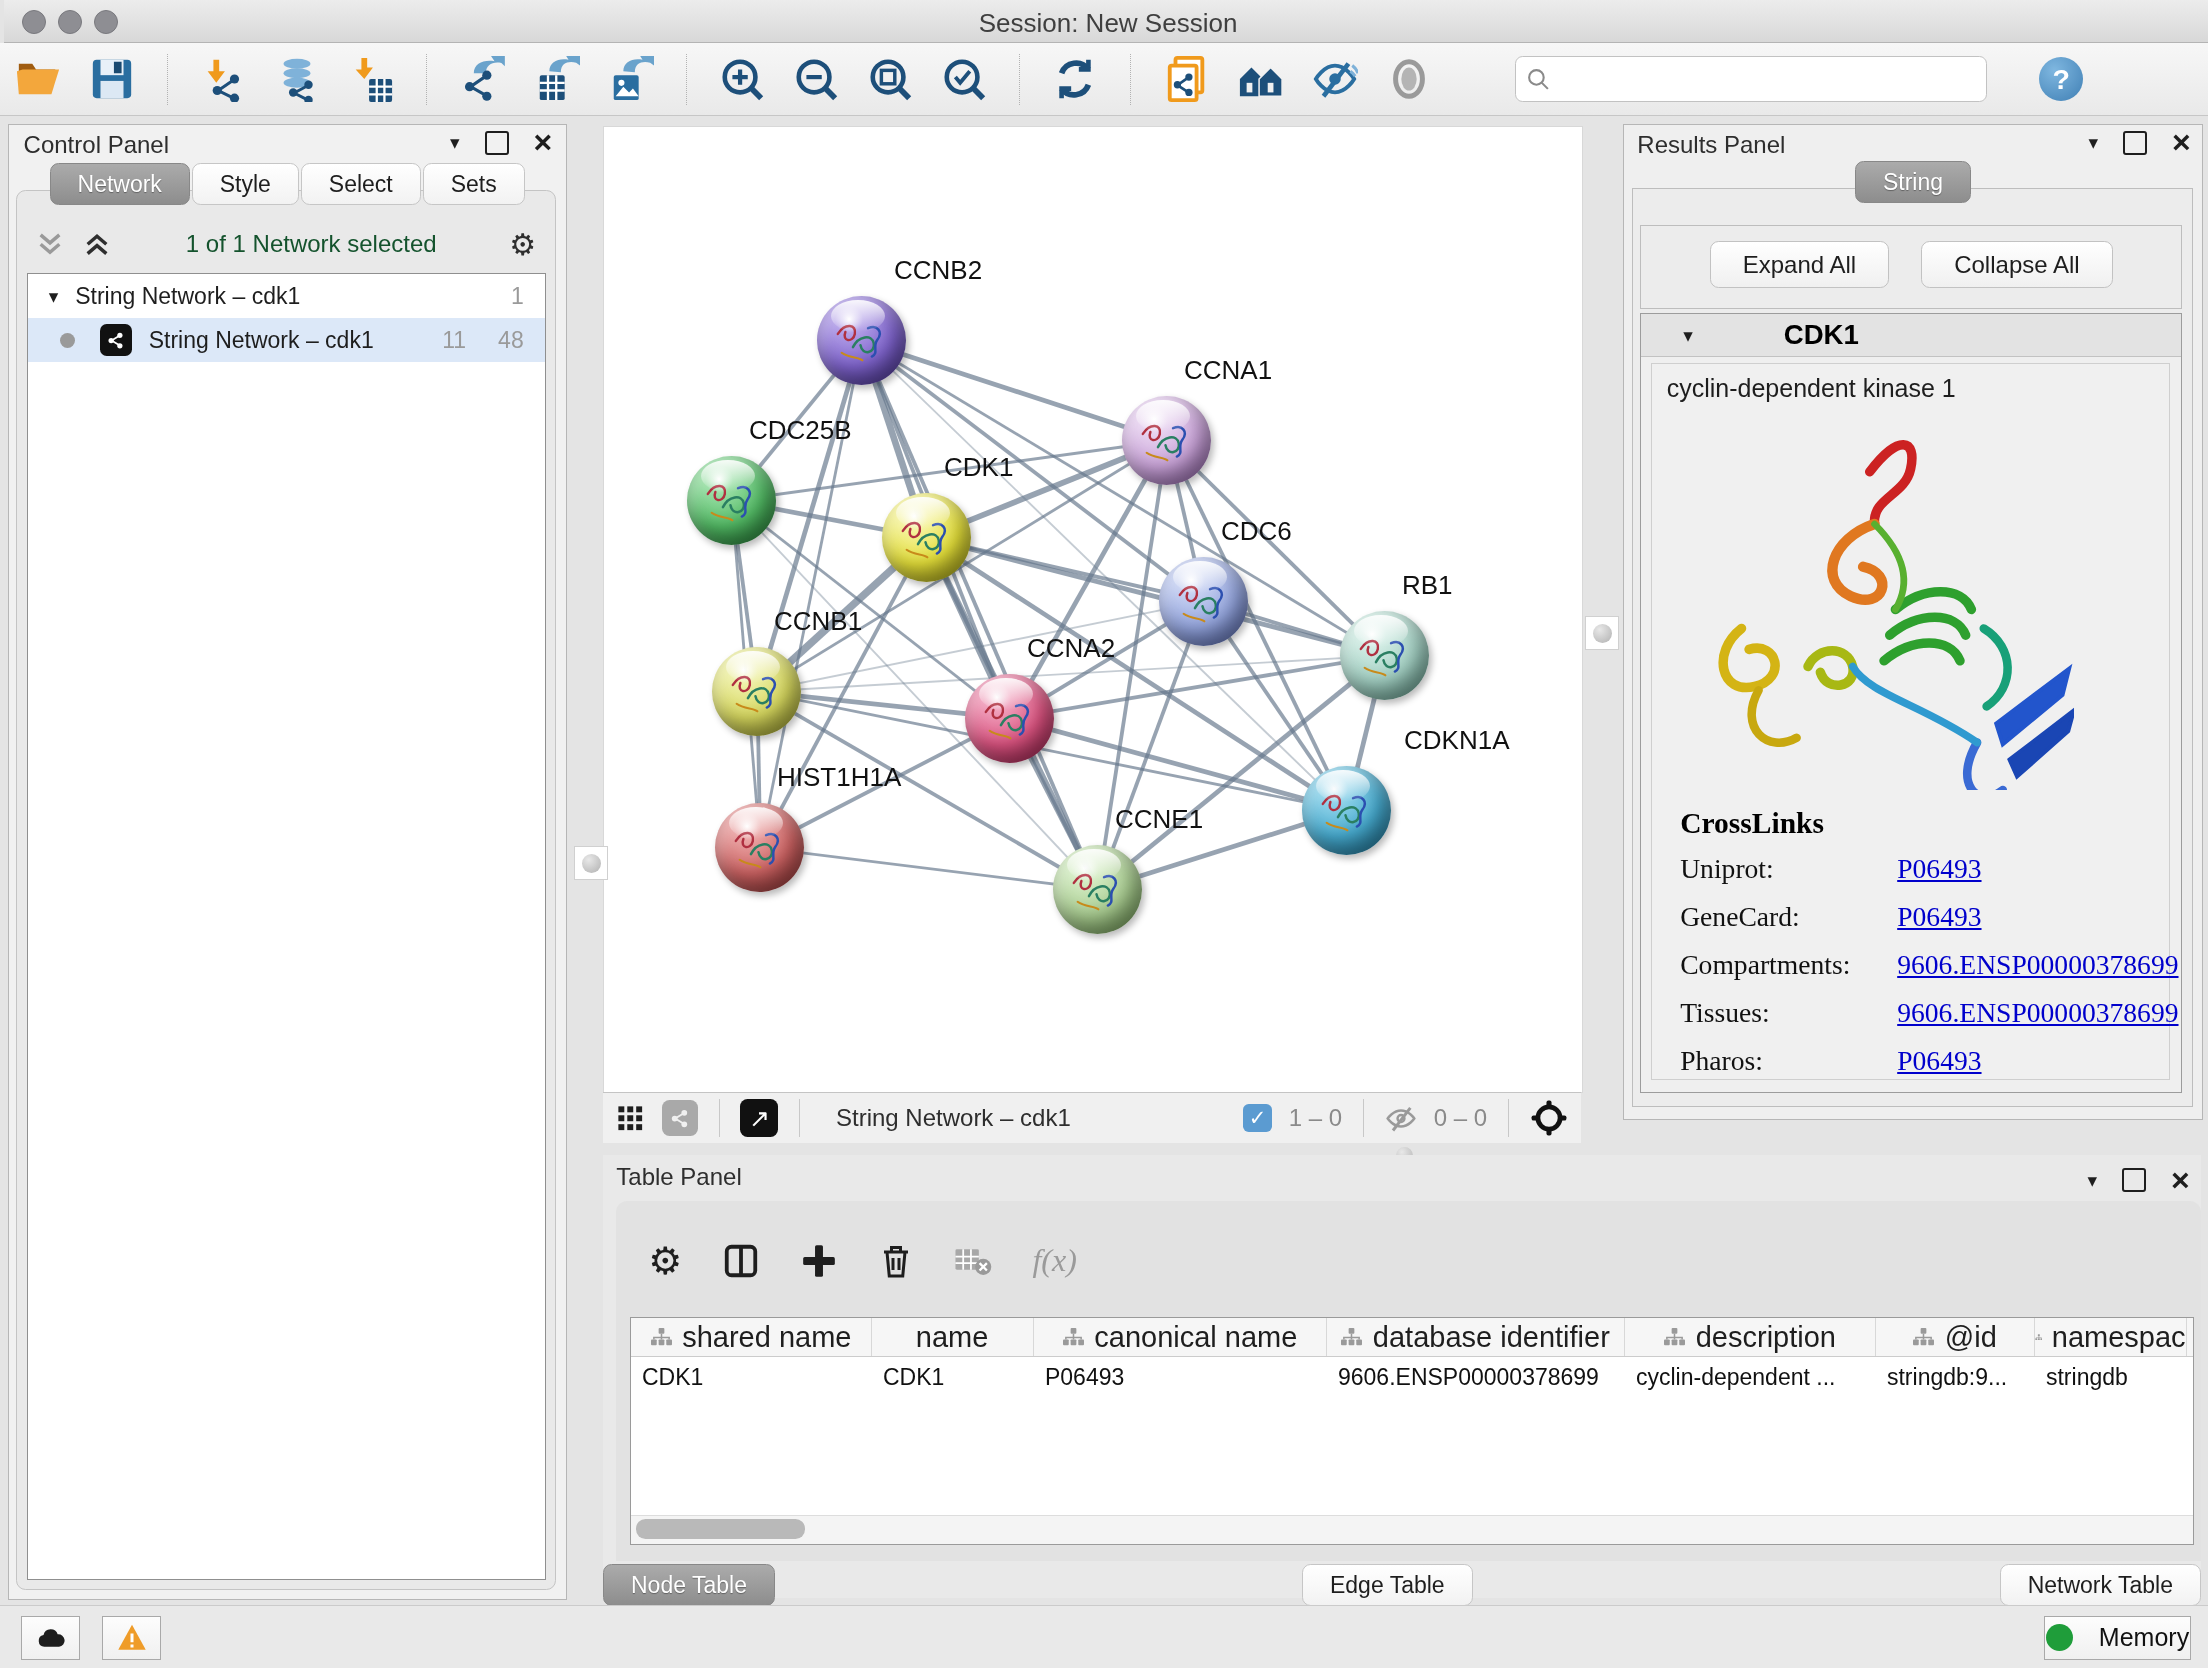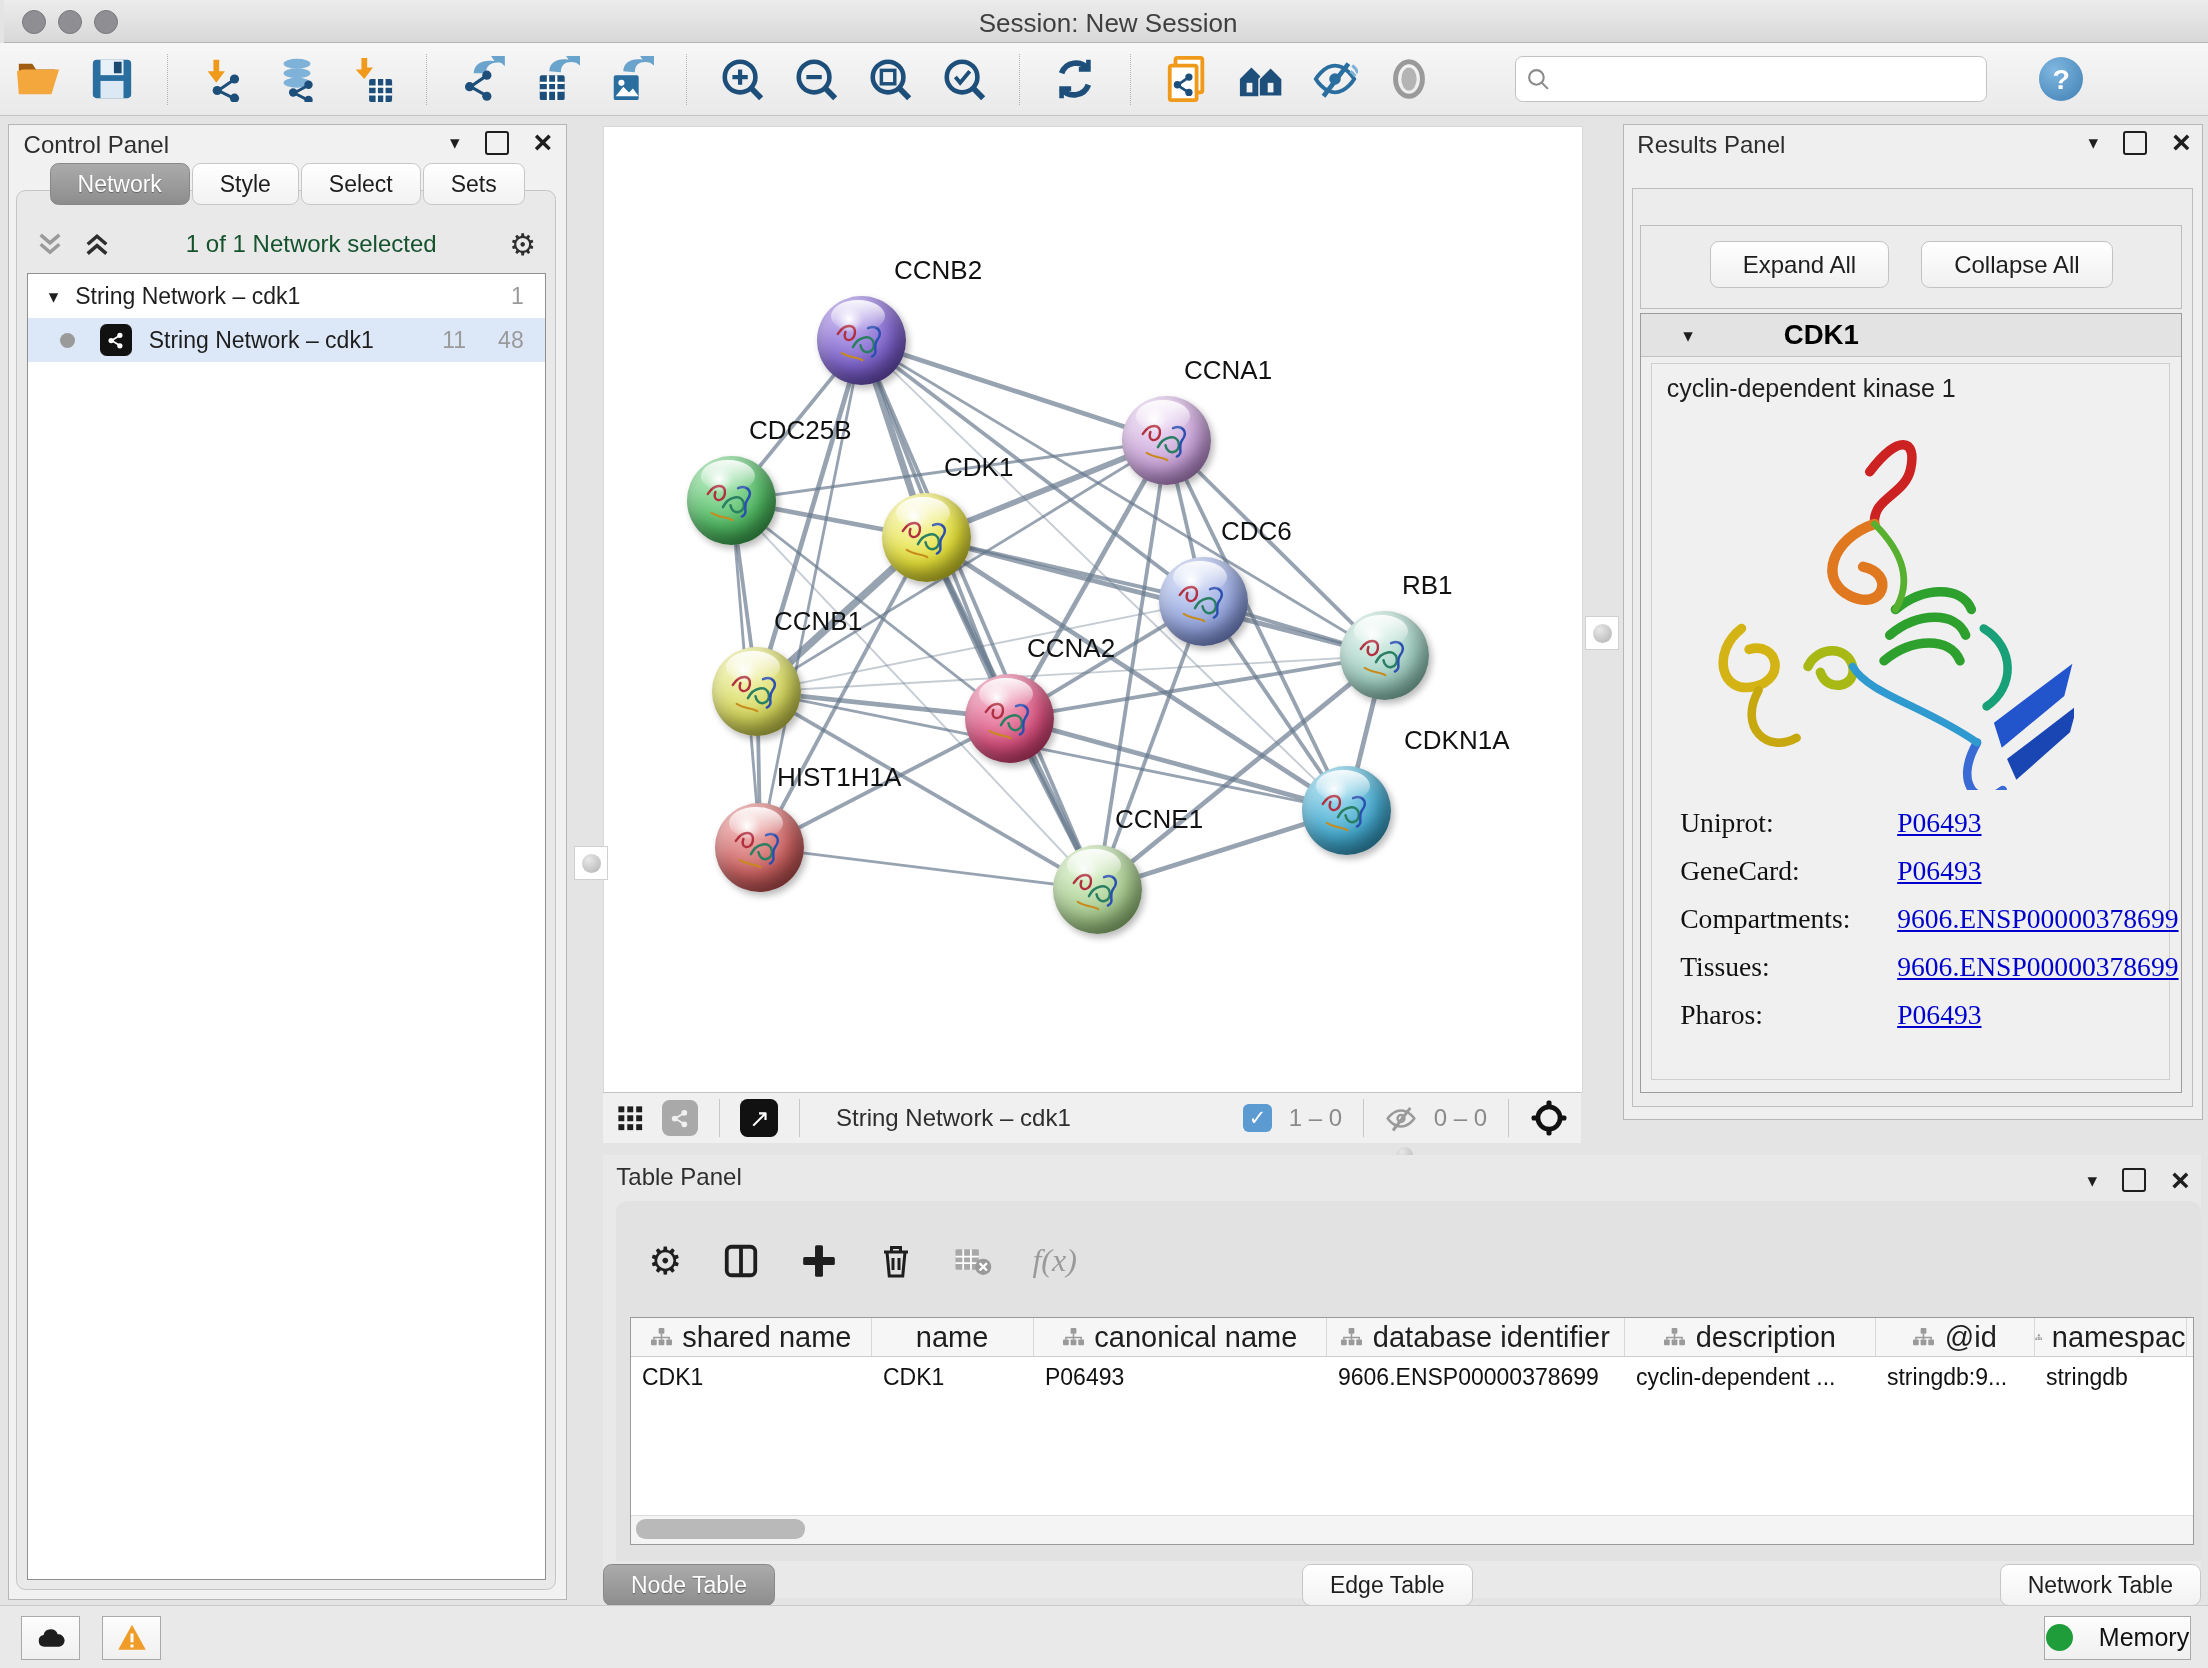--- a/index.html
+++ b/index.html
@@ -535,20 +535,23 @@
 
 <div id="results-panel" class="abs">
   <div style="position:relative;height:36px;">
     <span class="panel-title" style="position:absolute;left:13.3px;top:5.7px">Results Panel</span>
     <span class="ph-icons" style="right:11.4px">
       <span class="tri">▾</span>
       <span class="float-sq"></span>
       <span class="close-x">×</span>
     </span>
   </div>
+  <div id="rp-tab">
+      <span class="tab sel">String</span>
+    </div>
   <div id="rp-box1">
     <div id="rp-expand-box">
       <div class="btns">
         <span class="rp-btn">Expand All</span>
         <span class="rp-btn">Collapse All</span>
       </div>
     </div>
     <div id="rp-main">
       <div id="rp-gene-head">
         <span class="tri" style="margin-left:42px">▾</span>
@@ -564,20 +567,21 @@
           <path d="M140 270 C150 248 182 248 187 270 C192 292 160 298 153 276" stroke="#a8b814" stroke-width="10"></path>
           <path d="M232 210 C262 185 302 185 312 210 M226 237 C256 212 296 212 306 237 M220 264 C250 239 290 239 300 264" stroke="#2ea02e" stroke-width="10"></path>
           <path d="M325 230 C358 250 358 292 328 312" stroke="#18a078" stroke-width="9"></path>
           <path d="M338 330 L415 272 L408 300 L345 352 Z" fill="#2255cc" stroke="#2255cc" stroke-width="4"></path>
           <path d="M352 368 L420 316 L414 338 L360 386 Z" fill="#1a46b4" stroke="#1a46b4" stroke-width="4"></path>
           <path d="M318 350 C292 395 320 420 345 400" stroke="#3a6ad4" stroke-width="9"></path>
           <path d="M210 120 C240 150 250 180 232 210" stroke="#58b030" stroke-width="7"></path>
           <path d="M187 270 C205 300 260 310 318 350" stroke="#2f9ad0" stroke-width="8"></path>
         </svg>
         <div id="crosslinks">
+          <h3>CrossLinks</h3>
           <div id="crosslinks-rows">
               <div class="cl-row">
                 <span class="lbl">Uniprot:</span>
                 <a href="#">P06493</a>
               </div>
               <div class="cl-row">
                 <span class="lbl">GeneCard:</span>
                 <a href="#">P06493</a>
               </div>
               <div class="cl-row">

